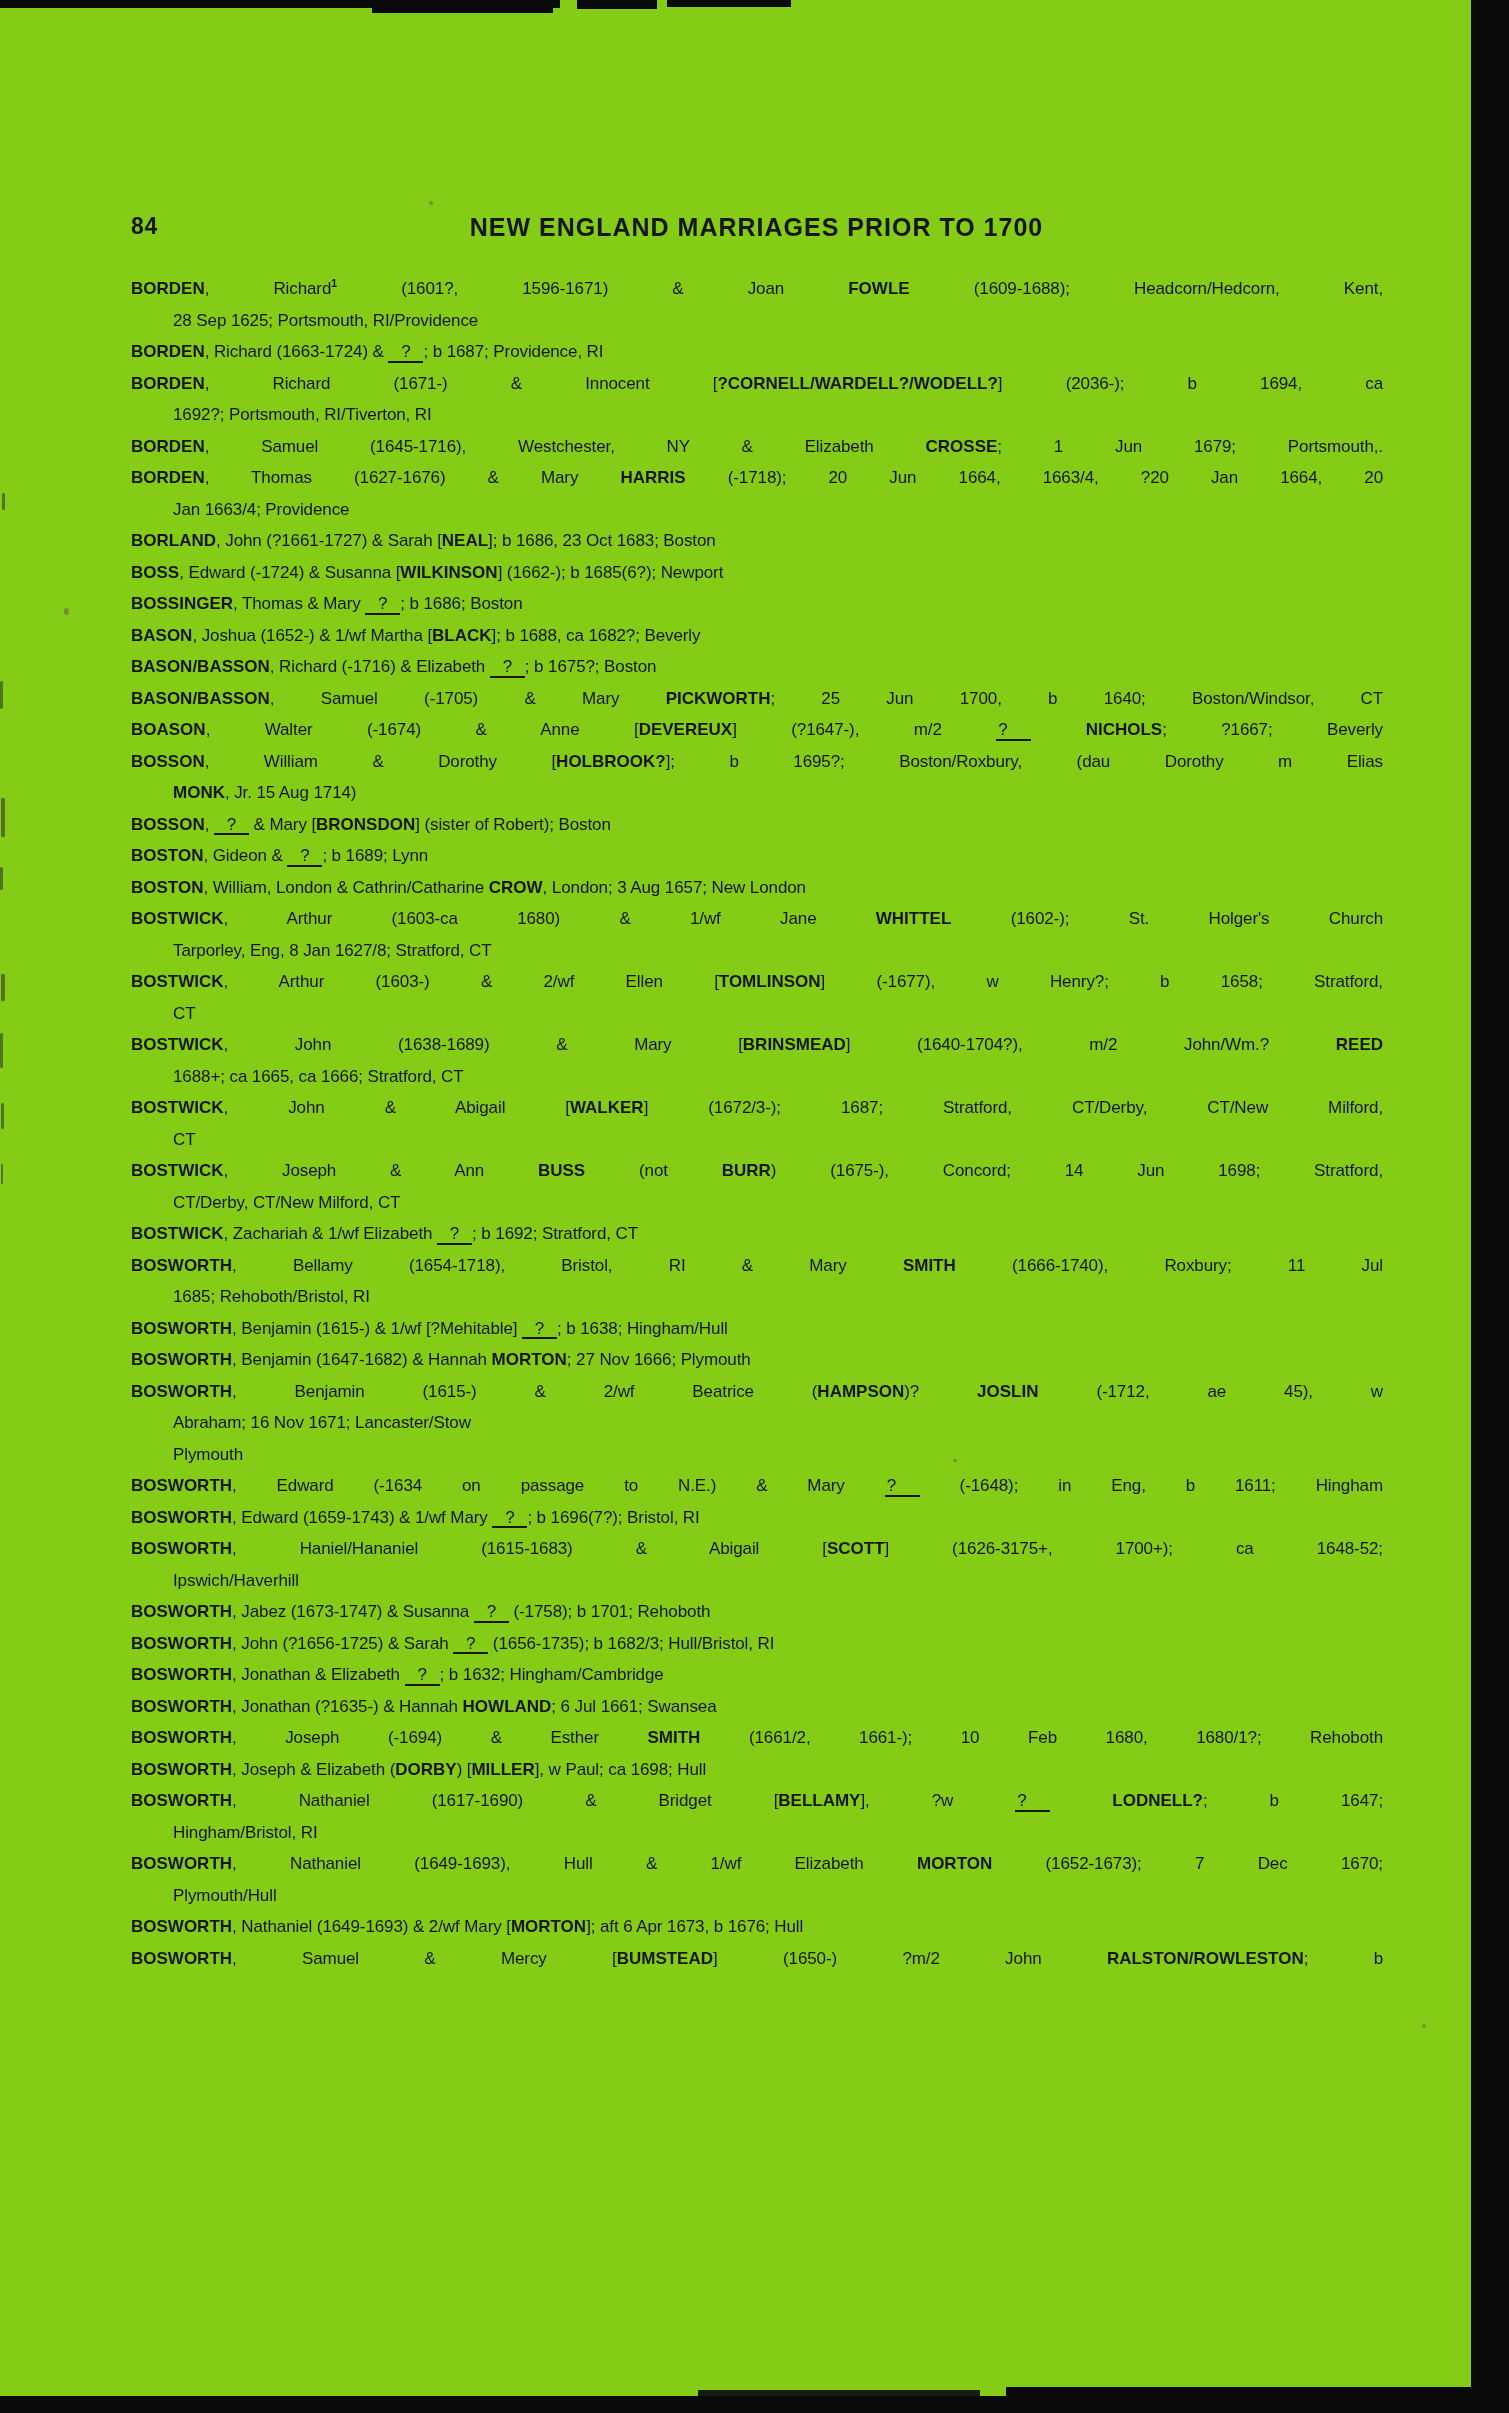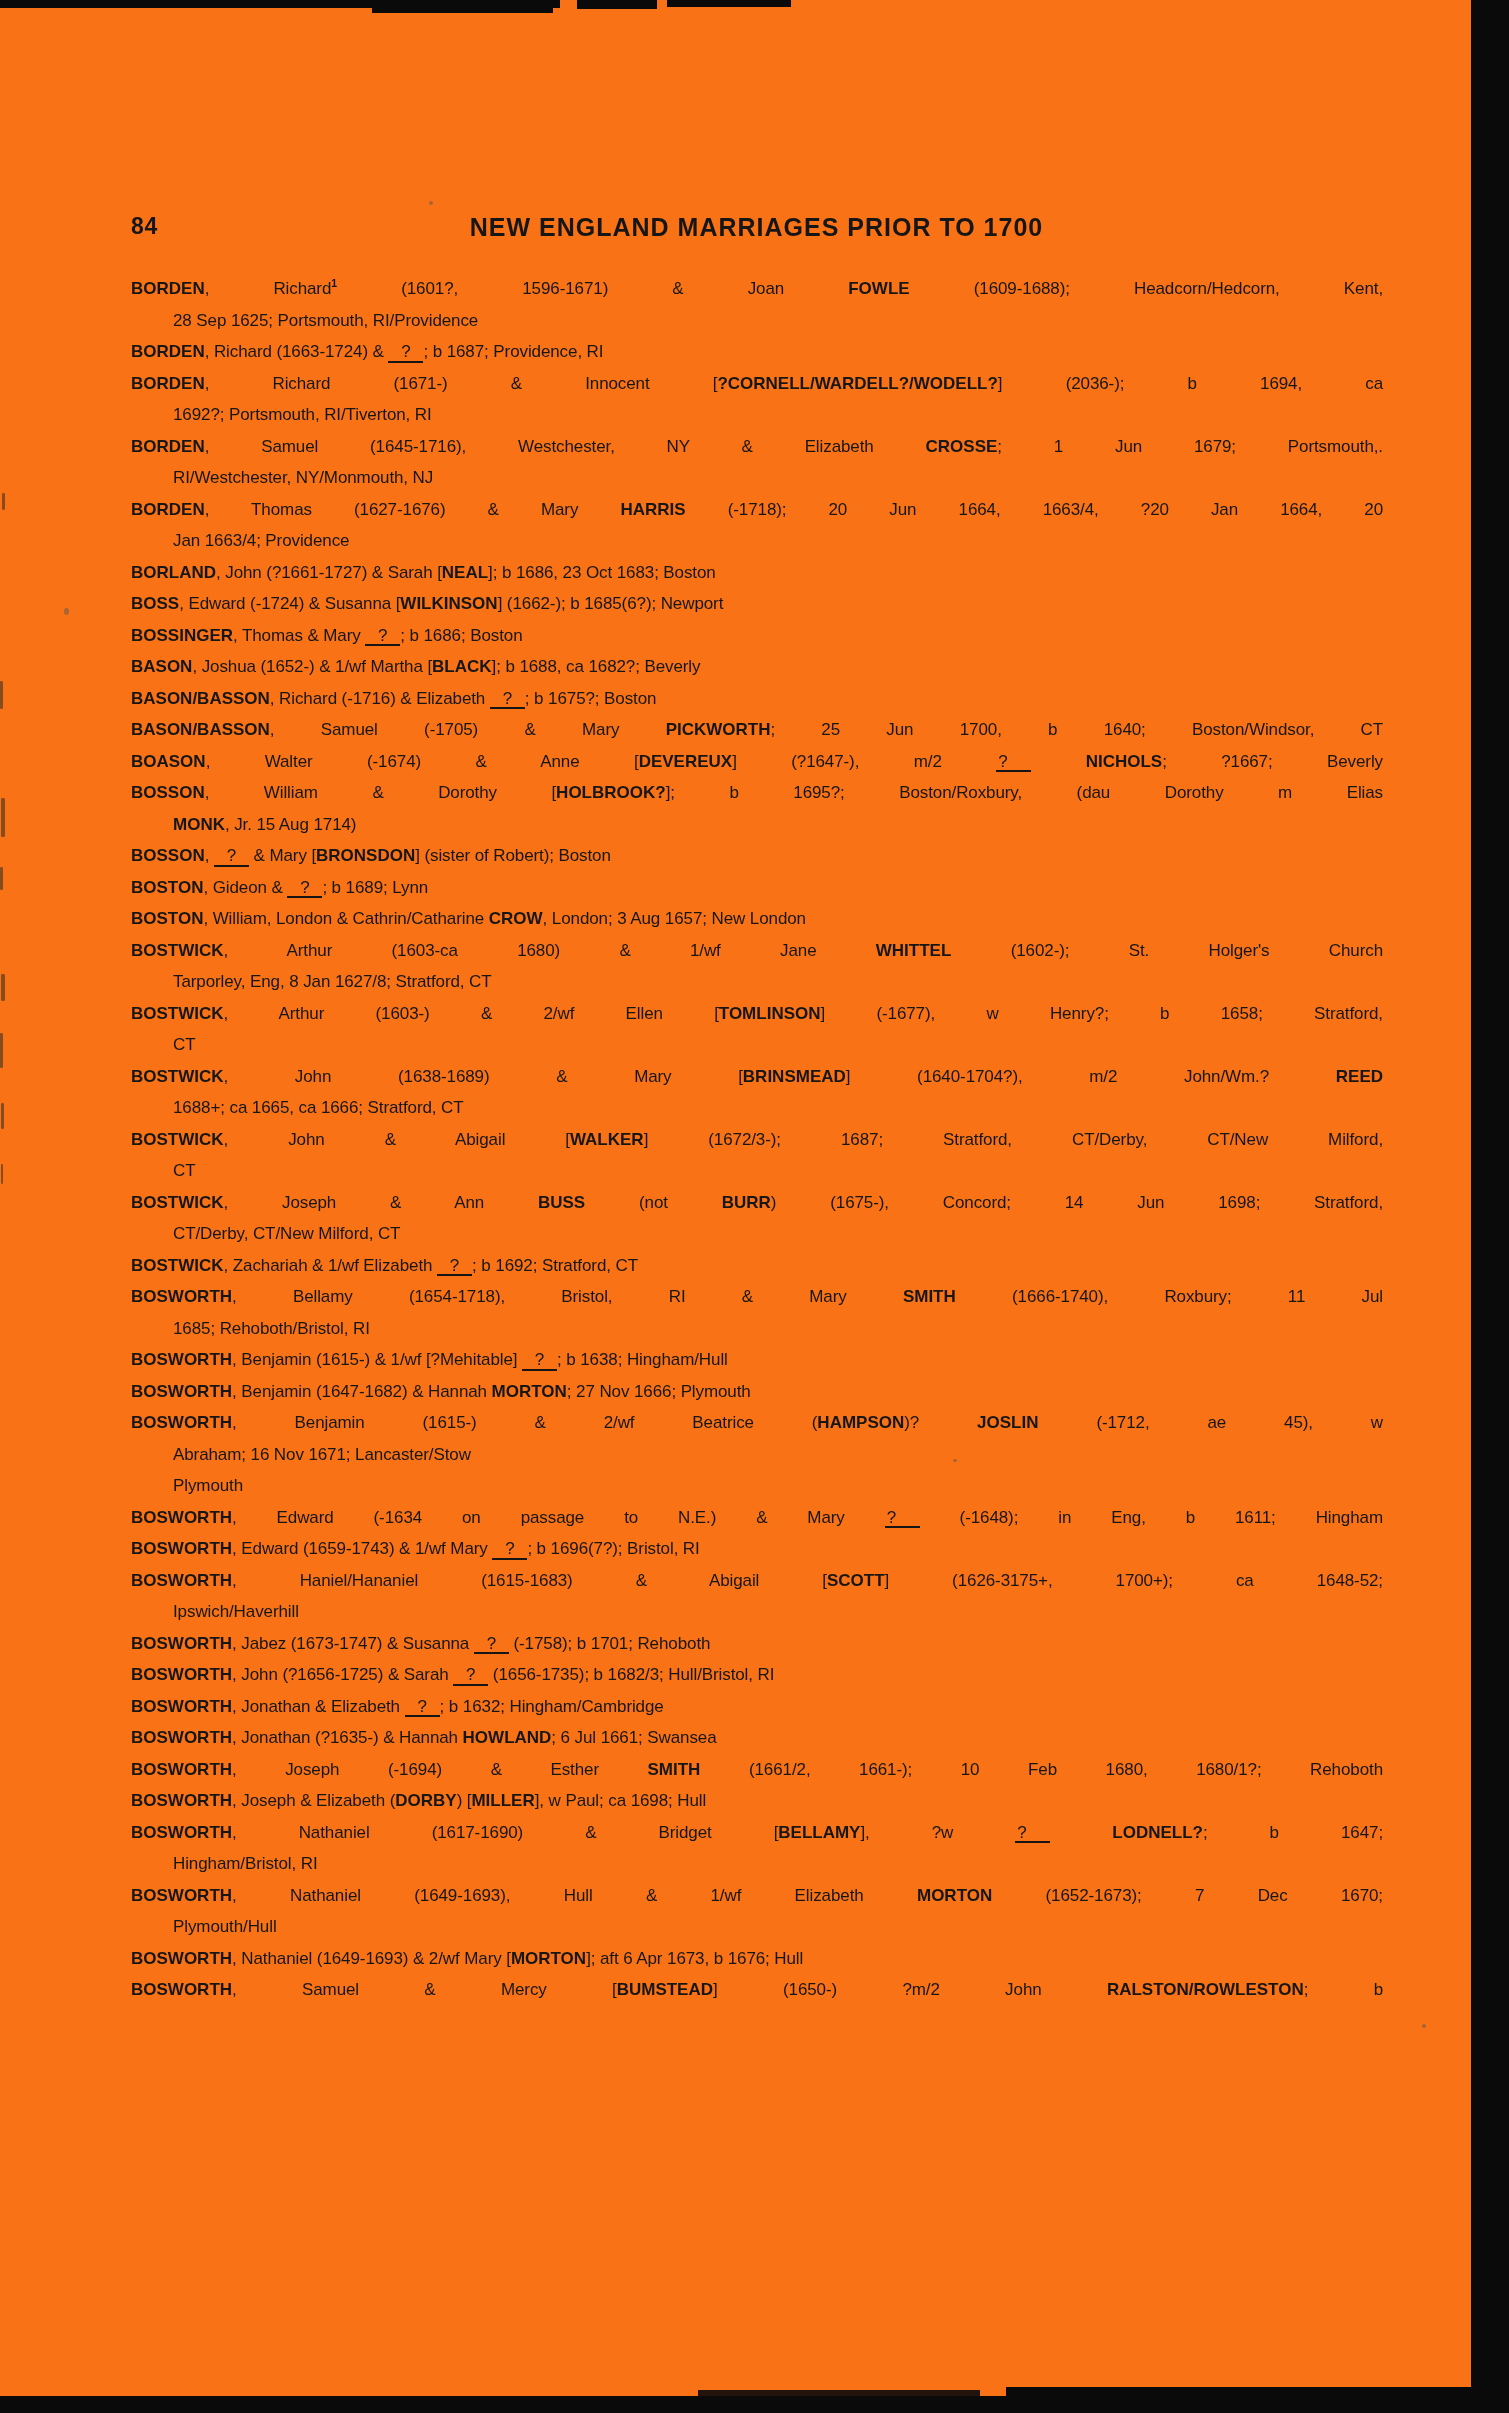--- a/index.html
+++ b/index.html
@@ -1,19 +1,19 @@
 <!DOCTYPE html>
 <html style="font-size:10.7px"><head>
 <meta charset="utf-8">
 <style>
   html,body{margin:0;padding:0;background:#d8d8d8;}
   .page{
     position:relative;
     width:1510px;height:2413px;
-    background:#f97316;
+    background:#84cc16;
     overflow:hidden;
     font-family:"Liberation Sans","DejaVu Sans",sans-serif;
     color:#161616;
   }
   
   .edge{position:absolute;background:#0a0a0a;}
   .mark{position:absolute;background:#2a2a2a;opacity:.55;border-radius:1.3px;}
   .speck{position:absolute;background:#555;opacity:.5;border-radius:50%;}
   
   .header{position:absolute;left:131px;top:212px;width:1251px;height:29.5px;}
@@ -85,21 +85,20 @@
       </div>
       <div class="entry">
         <div class="line"><b>BORDEN</b><span>, Richard (1663-1724) &amp; </span><span class="q">?</span><span>; b 1687; Providence, RI</span></div>
       </div>
       <div class="entry">
         <div class="line just"><b>BORDEN</b><span>, Richard (1671-) &amp; Innocent [</span><b>?CORNELL/WARDELL?/WODELL?</b><span>] (2036-); b 1694, ca</span></div>
         <div class="line cont"><span>1692?; Portsmouth, RI/Tiverton, RI</span></div>
       </div>
       <div class="entry">
         <div class="line just"><b>BORDEN</b><span>, Samuel (1645-1716), Westchester, NY &amp; Elizabeth </span><b>CROSSE</b><span>; 1 Jun 1679; Portsmouth,.</span></div>
-        <div class="line cont"><span>RI/Westchester, NY/Monmouth, NJ</span></div>
       </div>
       <div class="entry">
         <div class="line just"><b>BORDEN</b><span>, Thomas (1627-1676) &amp; Mary </span><b>HARRIS</b><span> (-1718); 20 Jun 1664, 1663/4, ?20 Jan 1664, 20</span></div>
         <div class="line cont"><span>Jan 1663/4; Providence</span></div>
       </div>
       <div class="entry">
         <div class="line"><b>BORLAND</b><span>, John (?1661-1727) &amp; Sarah [</span><b>NEAL</b><span>]; b 1686, 23 Oct 1683; Boston</span></div>
       </div>
       <div class="entry">
         <div class="line"><b>BOSS</b><span>, Edward (-1724) &amp; Susanna [</span><b>WILKINSON</b><span>] (1662-); b 1685(6?); Newport</span></div>

